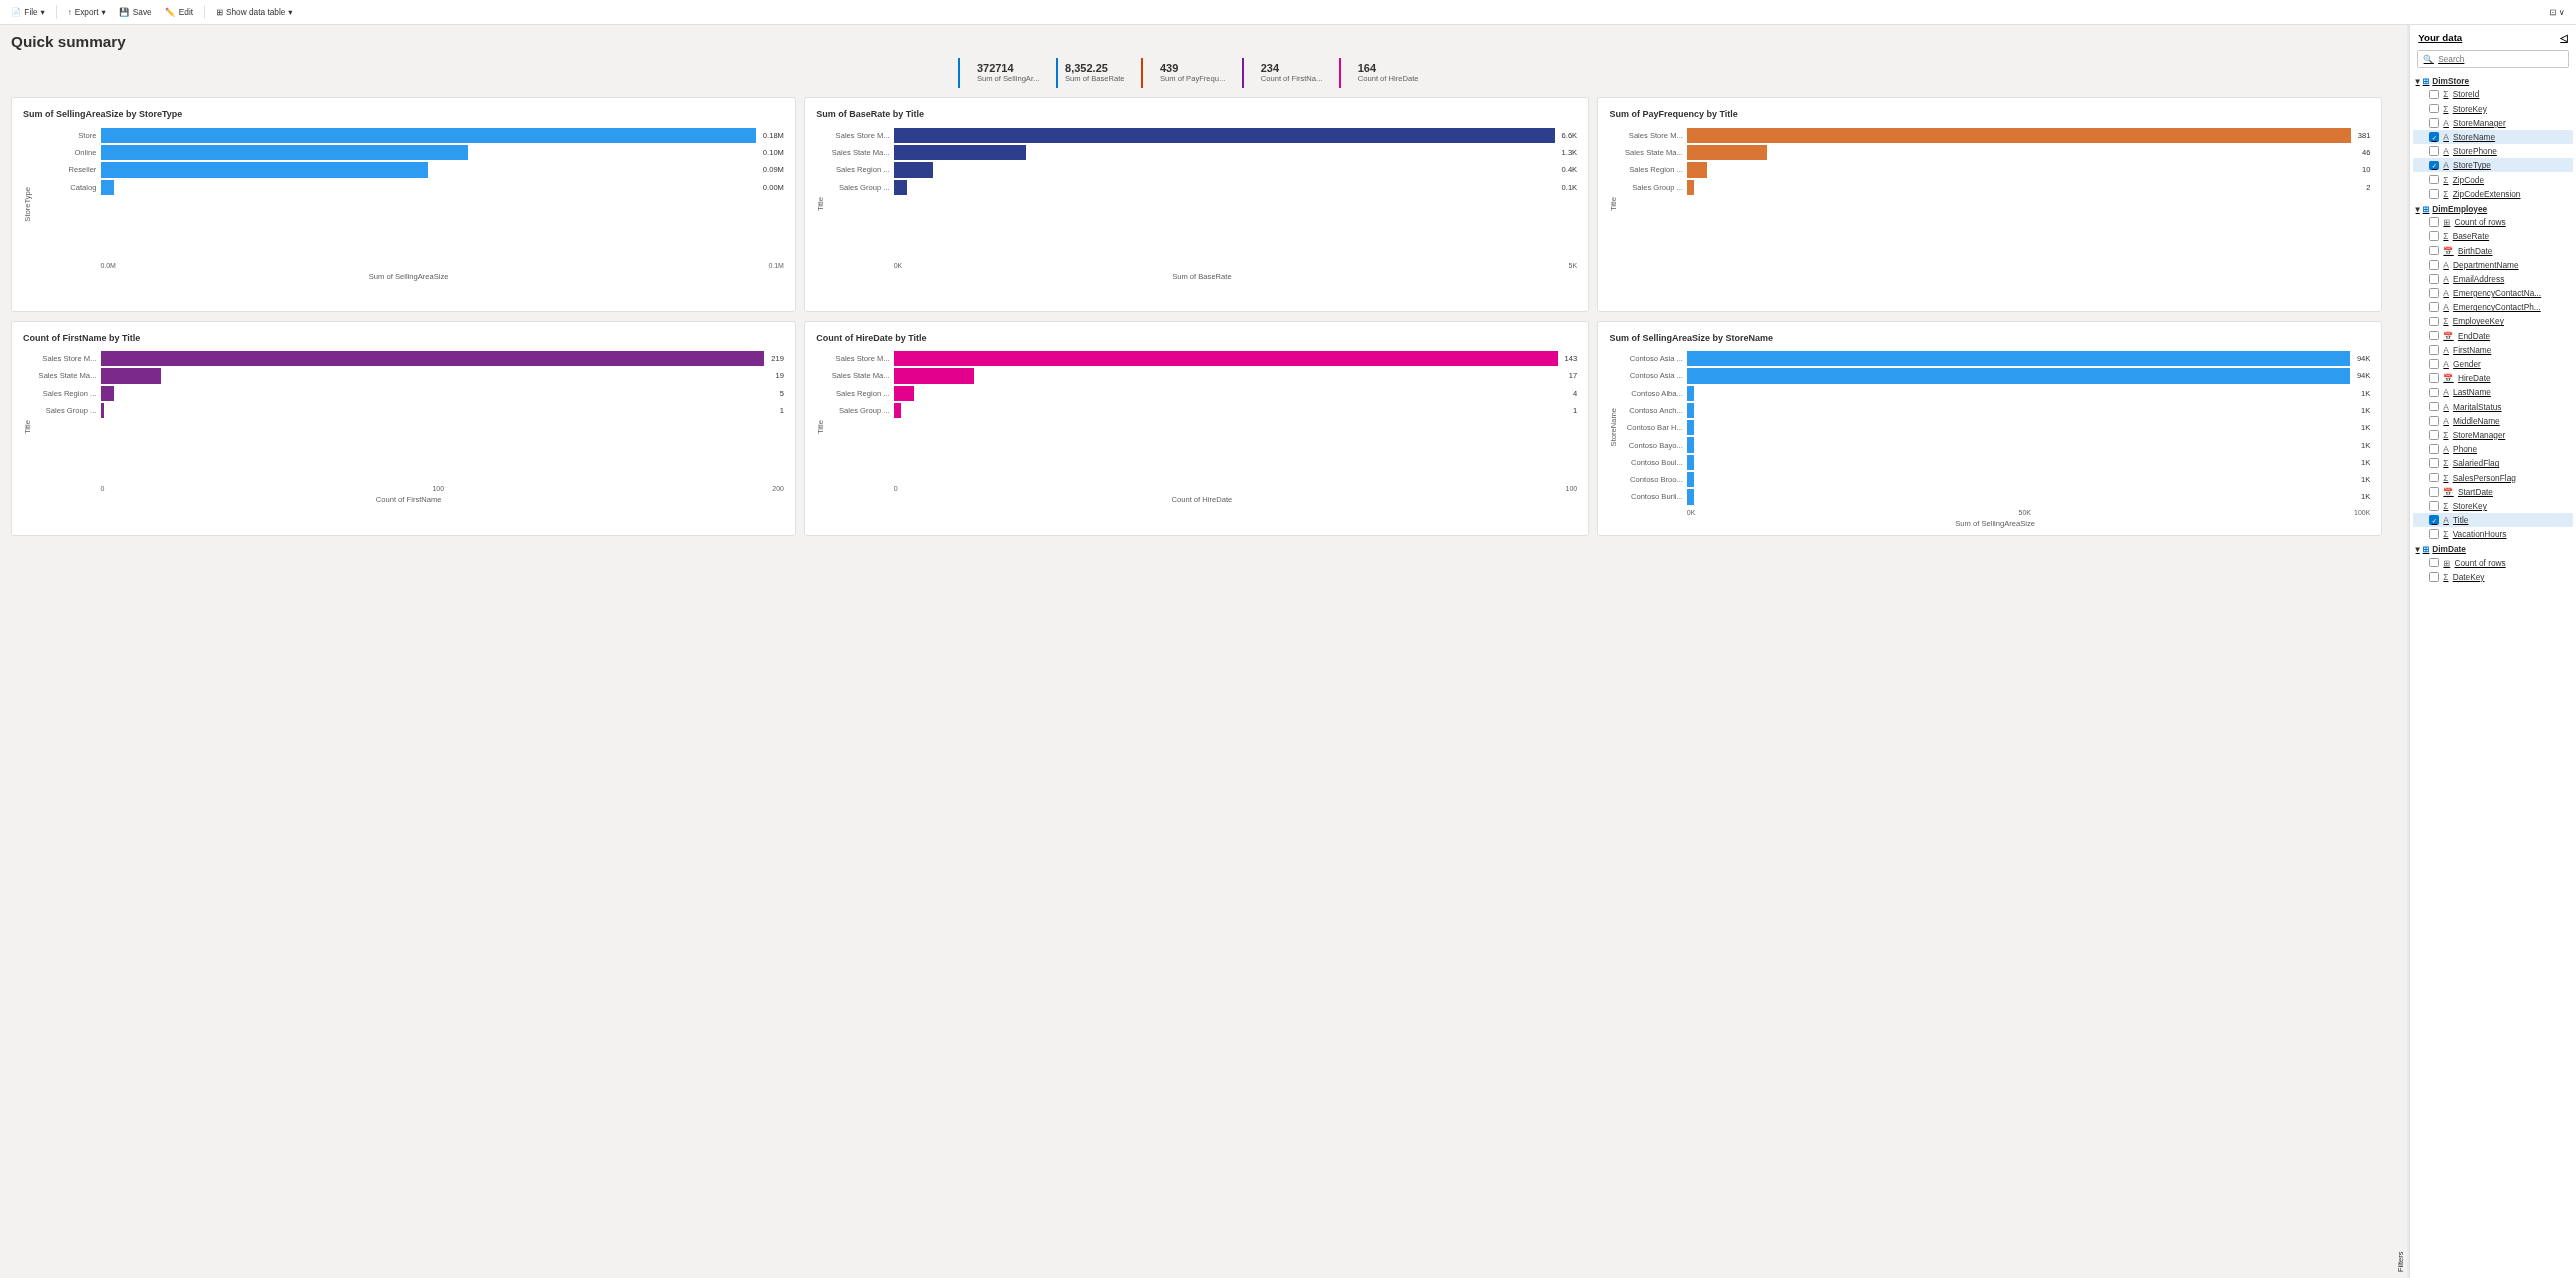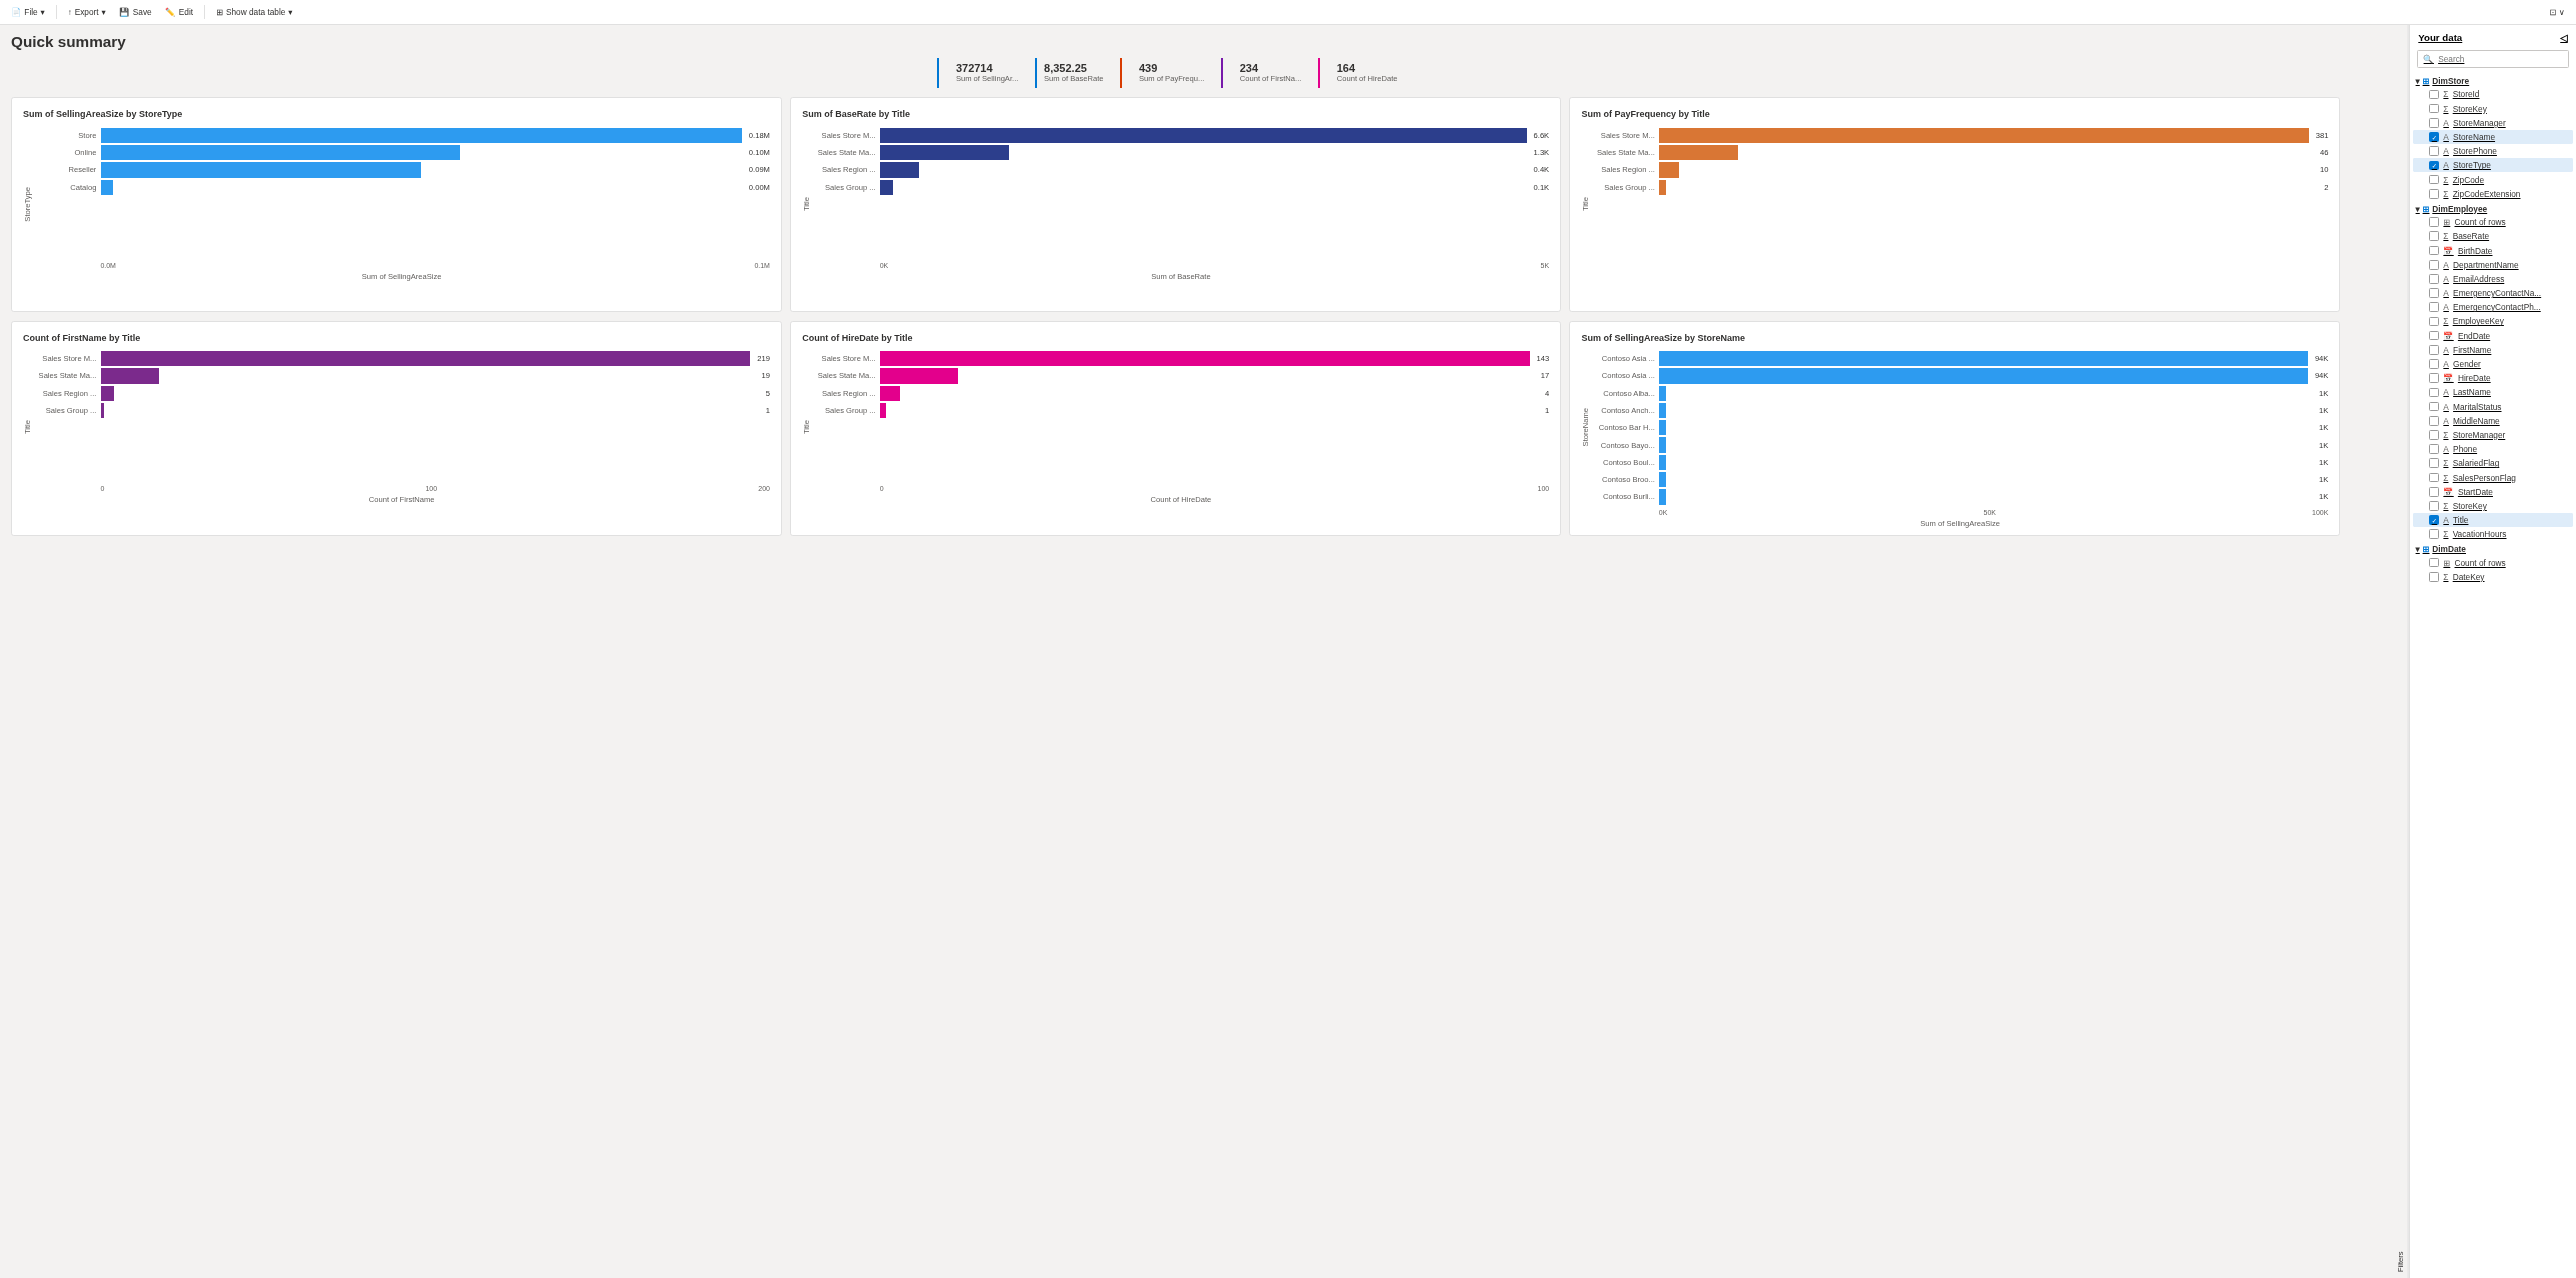--- a/index.html
+++ b/index.html
@@ -11,21 +11,21 @@
       padding: 0 5.6px; gap: 2.8px;
     }
     .app-bar-btn {
       display: flex; align-items: center; gap: 2.8px;
       padding: 2.8px 5.6px; border-radius: 2.1px; cursor: pointer;
       font-size: 8.3px; color: #323130;
       border: none; background: transparent;
     }
     .divider-v { width: 0.7px; height: 14px; background: #e0e0e0; margin: 0 2.8px; }
 
-    .main-layout { display: flex; height: calc(100vh - 25px); gap: 42px; }
+    .main-layout { display: flex; height: calc(100vh - 25px); }
 
     .content-area { flex: 1; overflow-y: auto; padding: 8.3px 11px; }
 
     .page-title { font-size: 15.3px; font-weight: 600; color: #323130; }
     .page-subtitle { font-size: 8.3px; color: #605e5c; }
 
     .kpi-bar {
       display: flex; gap: 0; margin: 7px 0 9.7px 0;
       justify-content: center;
     }

